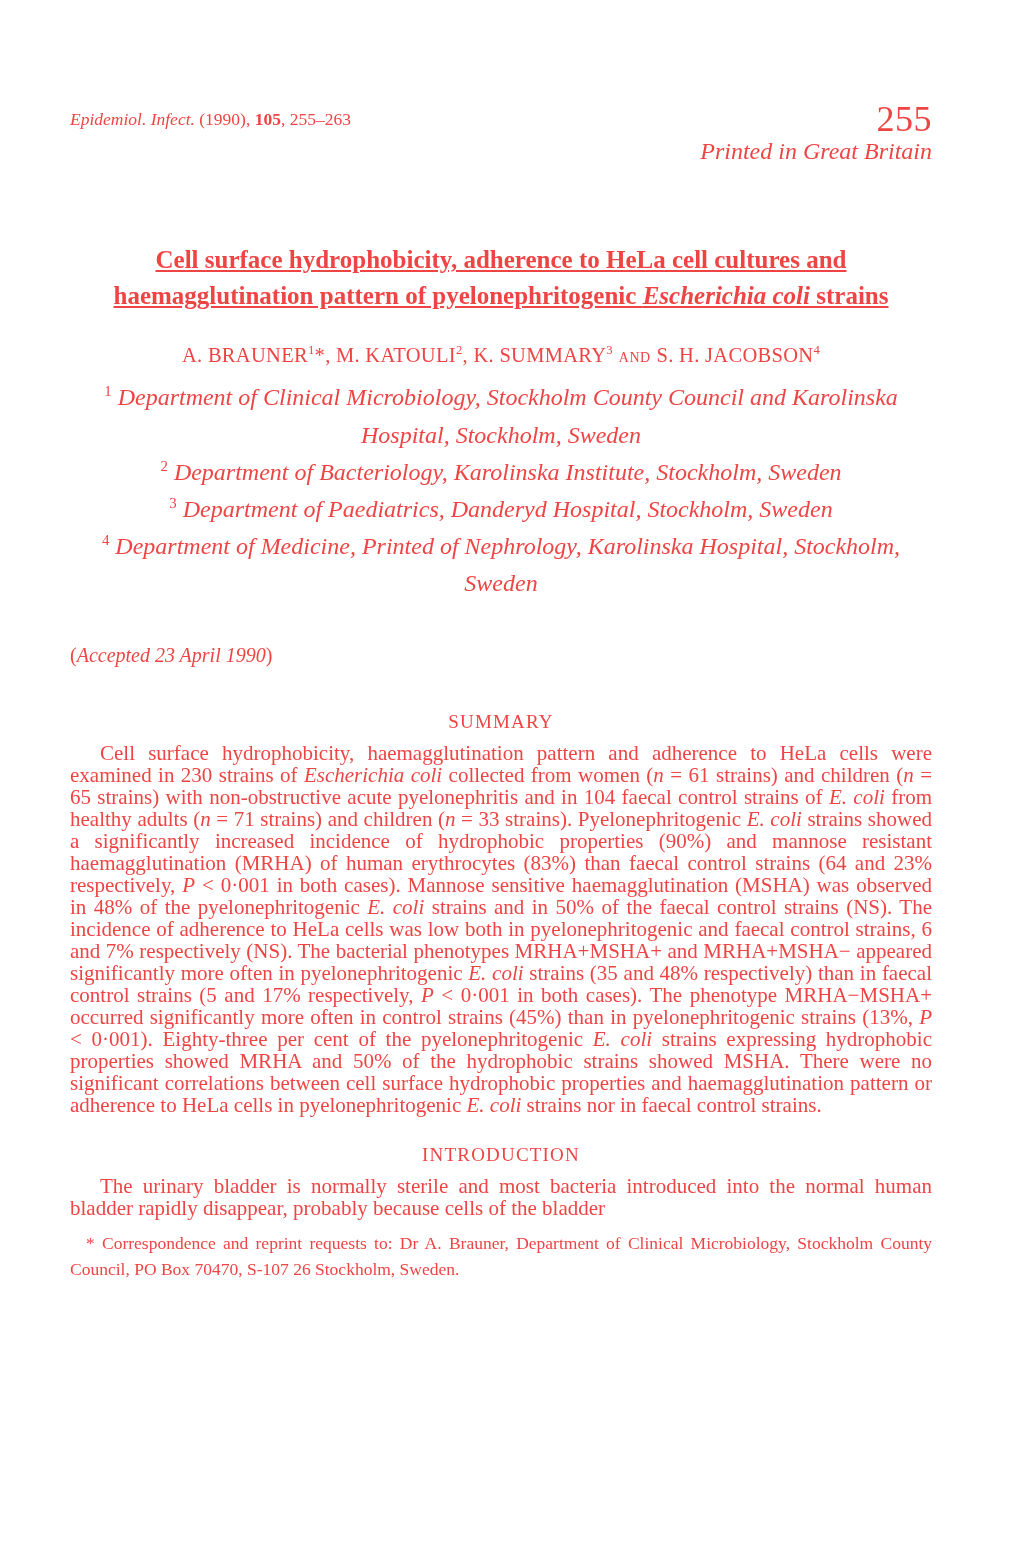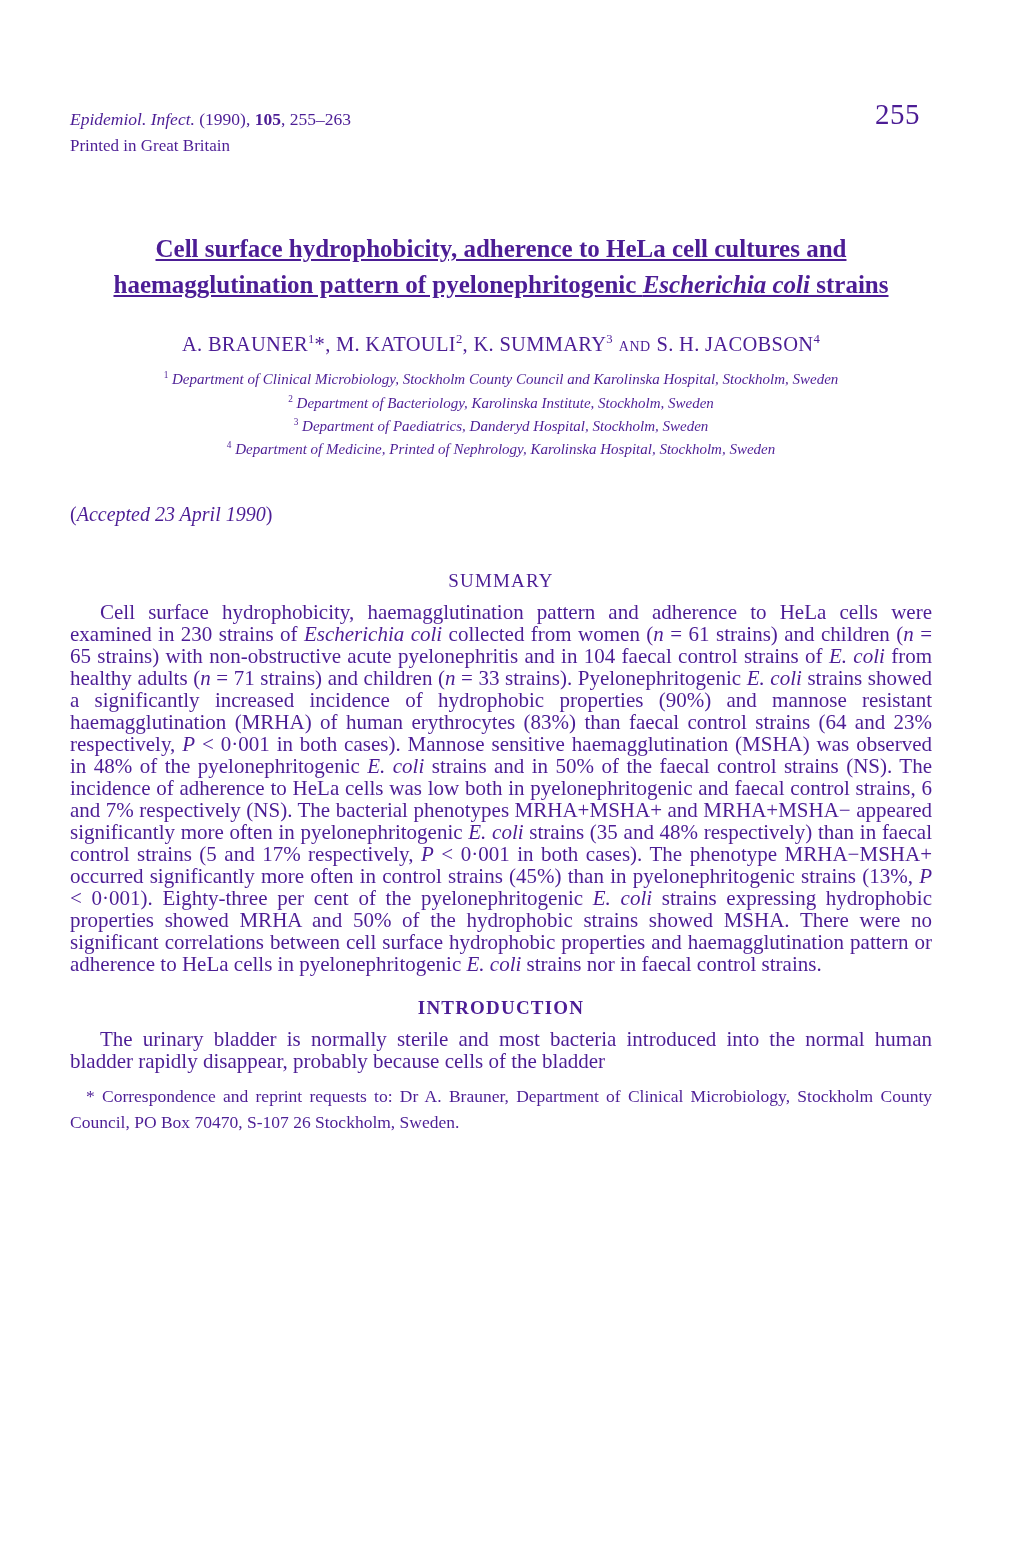--- a/index.html
+++ b/index.html
@@ -3,78 +3,80 @@
 <meta charset="utf-8">
 <style>
   * { margin: 0; padding: 0; box-sizing: border-box; }
   html, body { background: #ffffff; }
   .page {
     position: relative;
     width: 1020px;
     height: 1564px;
     margin: 0 auto;
     background: #ffffff;
-    color: #4c1d95;
+    color: #ef4444;
     font-family: "Liberation Serif", "DejaVu Serif", serif;
     padding: 0 88px 0 70px;
     overflow: hidden;
   }
   .page-header {
     position: relative;
     padding-top: 106px;
   }
   .journal-ref {
     font-size: 17.5px;
     line-height: 1.55;
   }
   .printed-in {
-    font-size: 17px;
+    font-style: italic;
+    font-size: 24px;
     line-height: 1.55;
+    text-align: right;
   }
   .page-number {
     position: absolute;
     top: 98px;
-    right: 12px;
-    font-size: 29px;
+    right: 0;
+    font-size: 36px;
     letter-spacing: 0.5px;
   }
   .title {
     margin-top: 72px;
     text-align: center;
     font-size: 25px;
     font-weight: bold;
     line-height: 1.44;
     text-decoration: underline;
   }
   .authors {
     margin-top: 30px;
     text-align: center;
     font-size: 20.5px;
     letter-spacing: 0.3px;
   }
   .affiliations {
     margin-top: 12px;
     text-align: center;
-    font-size: 15px;
+    font-size: 24px;
     line-height: 1.55;
   }
   .affiliation-line { display: block; }
   .accepted {
     margin-top: 42px;
     text-align: left;
     font-size: 20px;
   }
   .section-heading {
     text-align: center;
     font-size: 19px;
     font-weight: normal;
     letter-spacing: 1.2px;
   }
   .heading-summary { margin-top: 44px; }
-  .heading-introduction { margin-top: 22px; font-weight: bold; }
+  .heading-introduction { margin-top: 28px; }
   .body-para {
     margin-top: 9px;
     font-size: 21px;
     line-height: 22px;
     text-align: justify;
     text-indent: 30px;
   }
   .footnote {
     margin-top: 12px;
     font-size: 17.5px;

